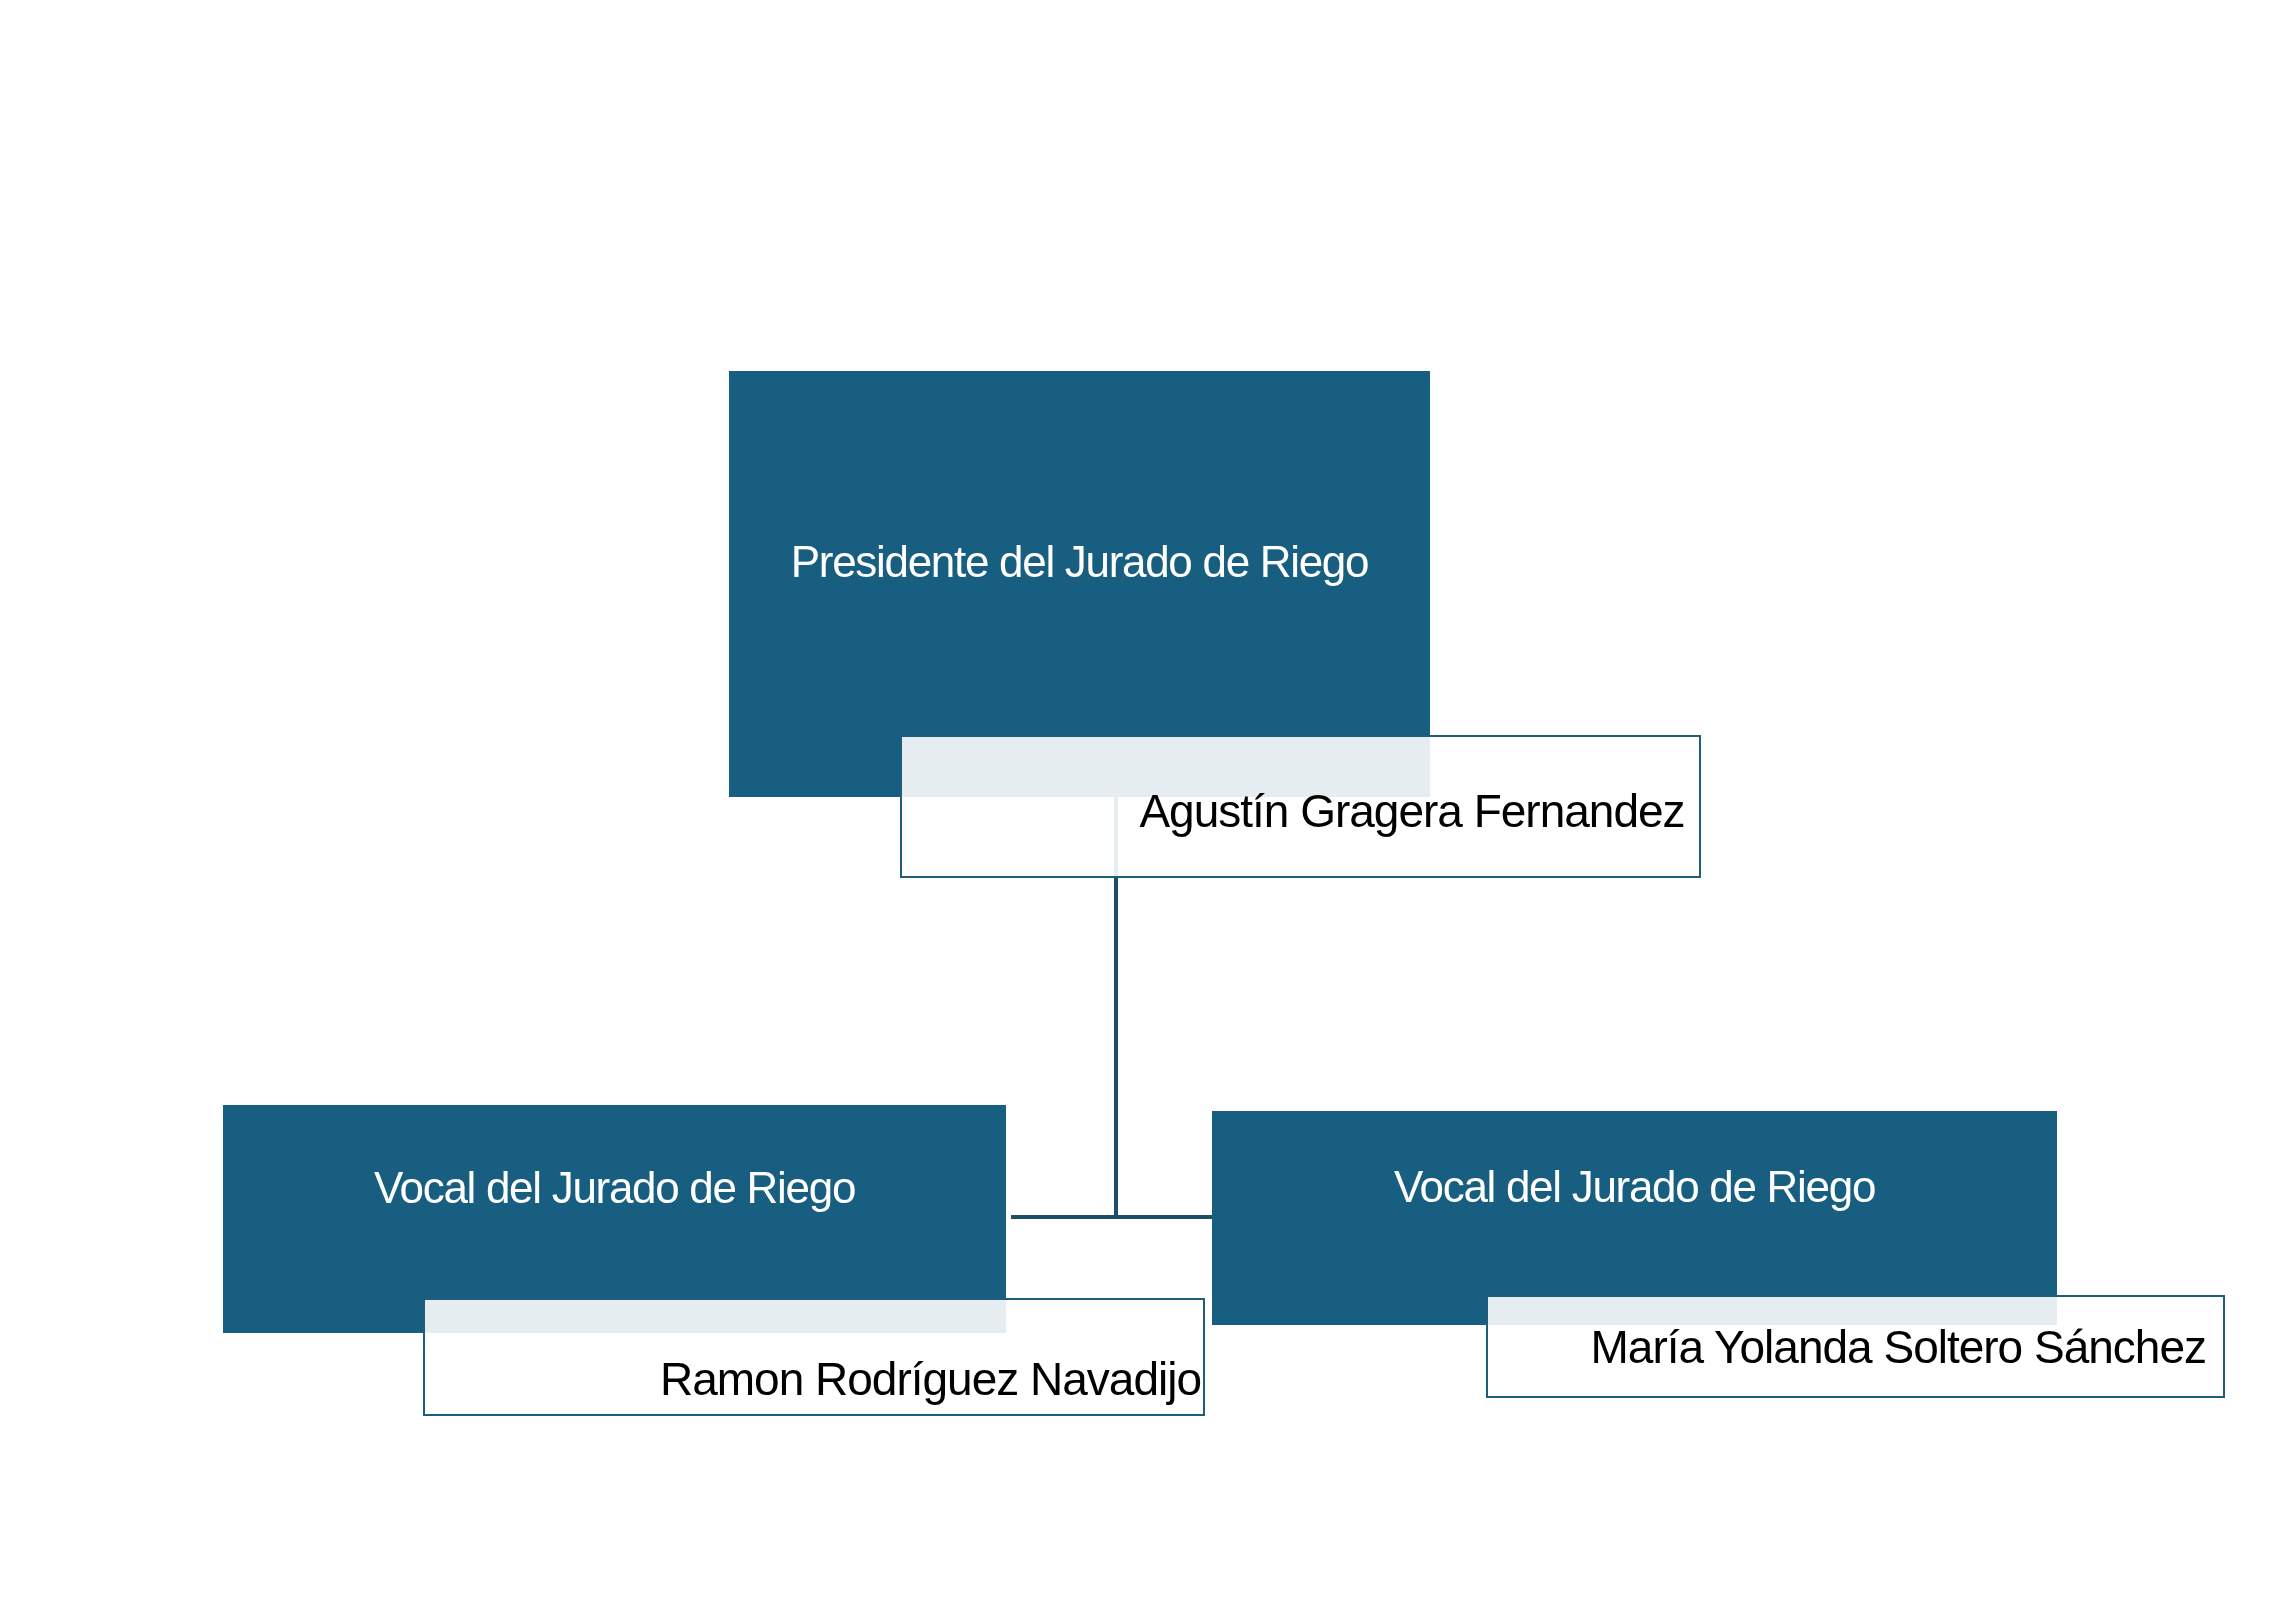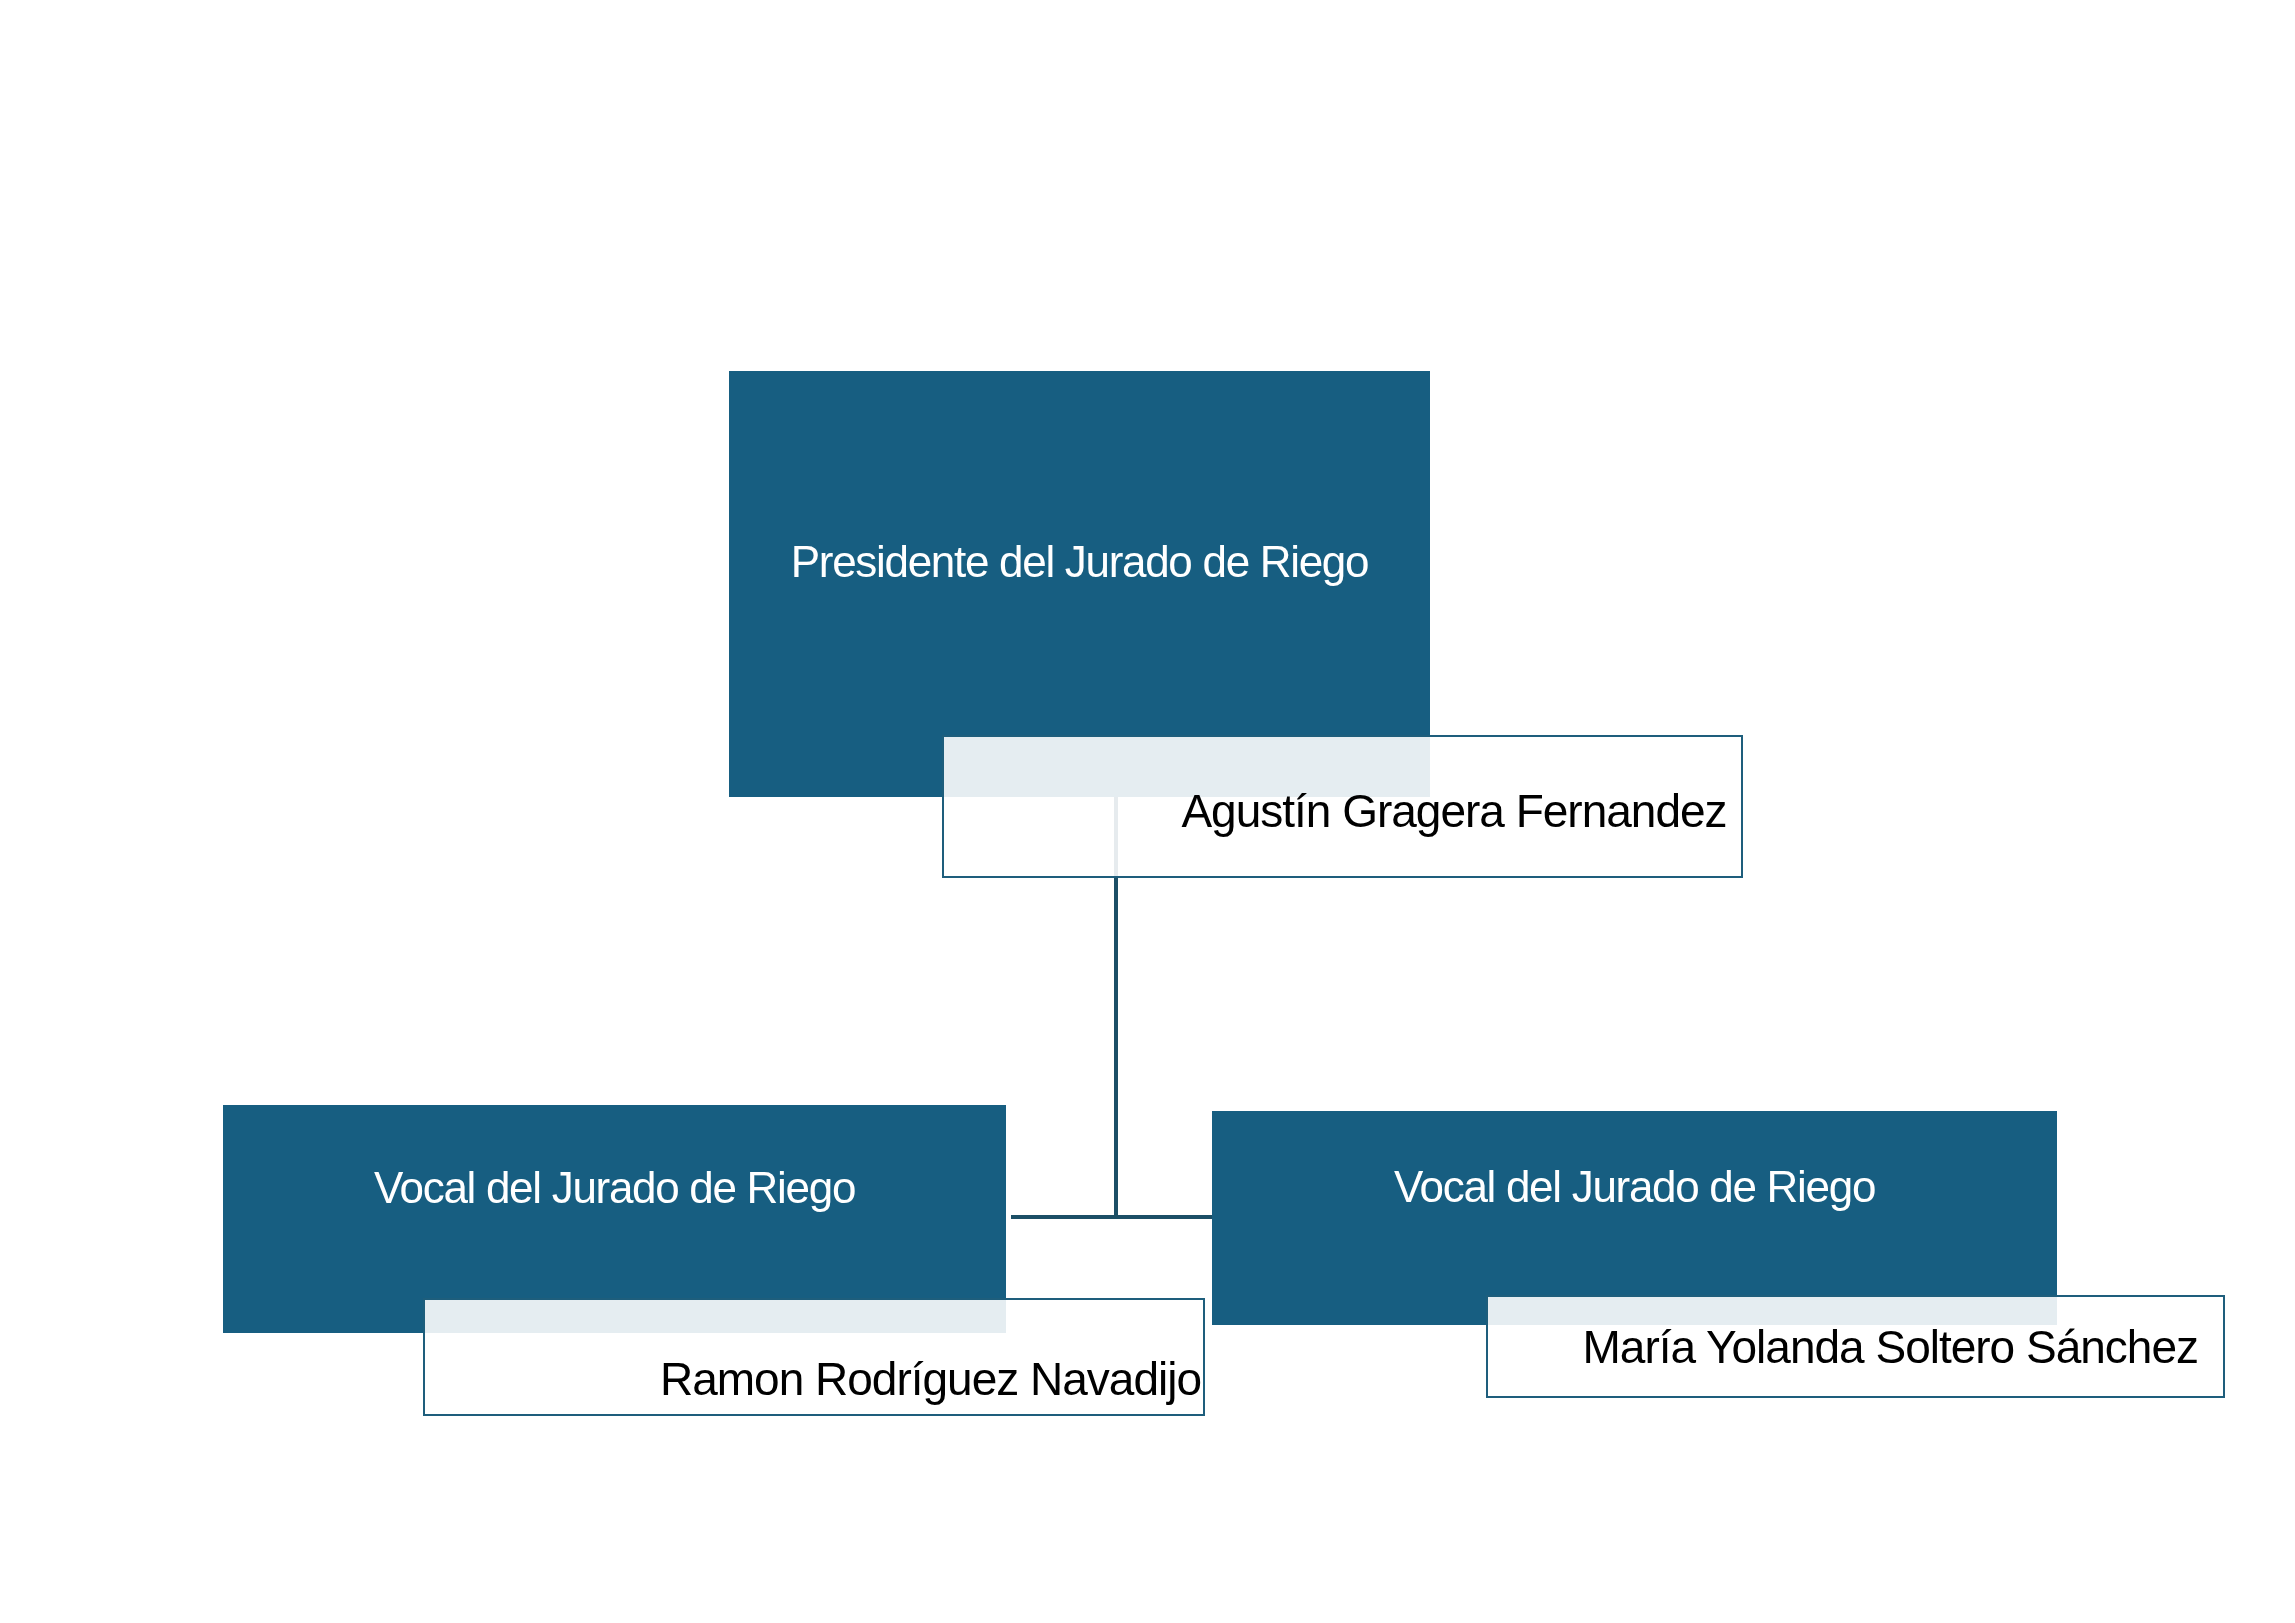--- a/index.html
+++ b/index.html
@@ -53,23 +53,23 @@
     align-items: center;
     justify-content: flex-end;
     z-index: 3;
   }
   .name-plate .name {
     color: var(--name-text, #000000);
     font-size: 46px;
     letter-spacing: -1px;
     white-space: nowrap;
   }
-  #president-name-plate   { left: 942px; top: 735px; width: 801px; height: 143px; padding-right: 14.4px; padding-top: 9.2px; }
+  #president-name-plate   { left: 900px; top: 735px; width: 801px; height: 143px; padding-right: 14.4px; padding-top: 9.2px; }
   #vocal-left-name-plate  { left: 423px;  top: 1298px; width: 782px; height: 118px; padding-right: 2px; padding-top: 44px; }
-  #vocal-right-name-plate { left: 1486px; top: 1295px; width: 739px; height: 103px; padding-right: 25px; }
+  #vocal-right-name-plate { left: 1486px; top: 1295px; width: 739px; height: 103px; padding-right: 17px; }
 </style>
 </head>
 <body>
 
 <div id="canvas" style="--bg: #ffffff; --node-fill: #175e81; --connector: #1c4f66; --plate-border: #1e5e7c; --title-text: #ffffff; --name-text: #000000;">
 
   <div class="node" id="president-node">
     <span class="title">Presidente del Jurado de Riego</span>
   </div>
 

